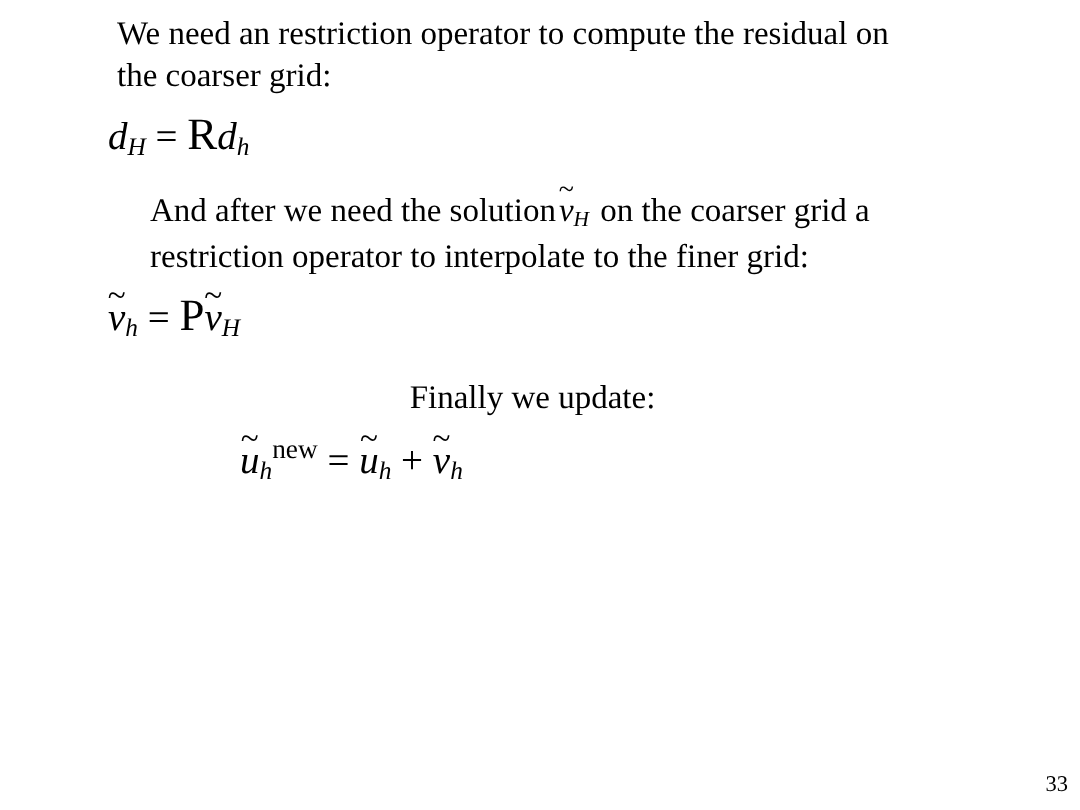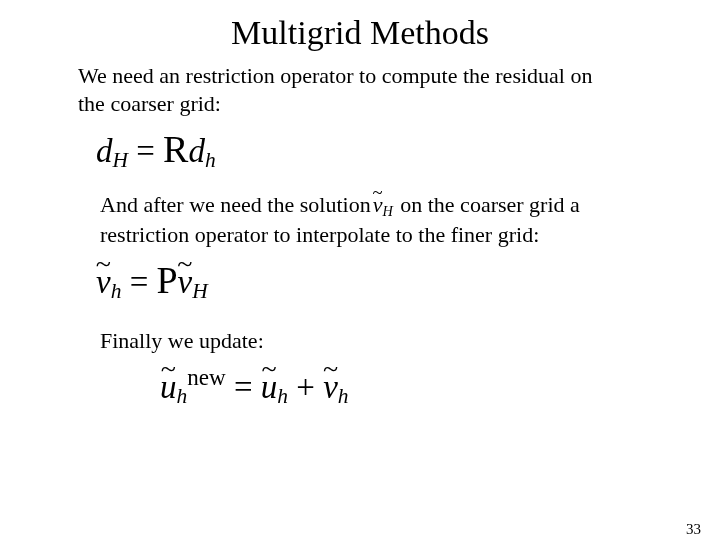--- a/index.html
+++ b/index.html
@@ -25,24 +25,24 @@
     margin-bottom: 10px;
     font-weight: normal;
   }
   .para {
     font-size: 22px;
     line-height: 1.25;
     margin: 8px 0 6px 0;
   }
   .block1 { margin-left: 78px; margin-right: 110px; }
   .block2 { margin-left: 100px; margin-right: 110px; margin-top: 18px; }
-  .block3 { margin-left: 100px; margin-right: 110px; margin-top: 22px; }
+  .block3 { margin-left: 100px; margin-right: 110px; margin-top: 22px; text-align: center; }
   .eq {
-    font-size: 33px;
-    margin: 10px 0 10px 96px;
+    font-size: 26px;
+    margin: 10px 0 10px 72px;
     font-style: italic;
     font-family: "Times New Roman", Times, serif;
   }
   .rm { font-style: normal; }
   .sub { font-size: 0.65em; vertical-align: -0.25em; font-style: italic; }
   .sup { font-size: 0.7em; vertical-align: 0.55em; font-style: normal; }
   .cal {
     font-family: "Brush Script MT", "Segoe Script", cursive;
     font-style: normal;
     font-size: 1.15em;
@@ -61,32 +61,31 @@
   }
   .inline-math {
     display: inline-block;
     font-style: italic;
     font-family: "Times New Roman", Times, serif;
     font-size: 22px;
     padding: 0 2px;
   }
   .page-num {
     position: absolute;
-    right: 19px;
+    right: 8px;
     bottom: 16px;
     font-size: 15px;
     font-family: "Times New Roman", Times, serif;
   }
 </style>
 </head>
 <body>
 
 <div class="slide">
 
-  <div class="title">Multigrid Methods</div>
 
   <div class="para block1">We need an restriction operator to compute the residual on the coarser grid:</div>
 
   <div class="eq">
     <span>d</span><span class="sub">H</span>
     <span class="rm"> = </span>
     <span class="cal">R</span><span>d</span><span class="sub">h</span>
   </div>
 
   <div class="para block2">

